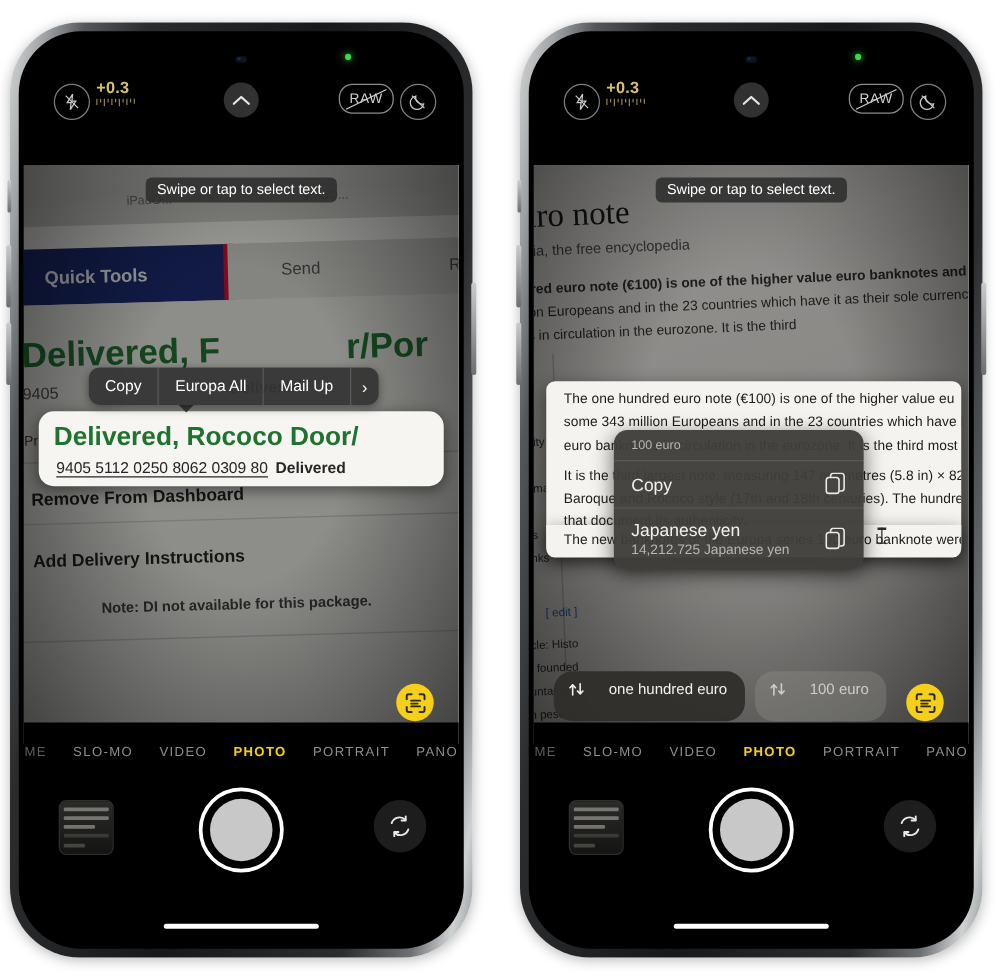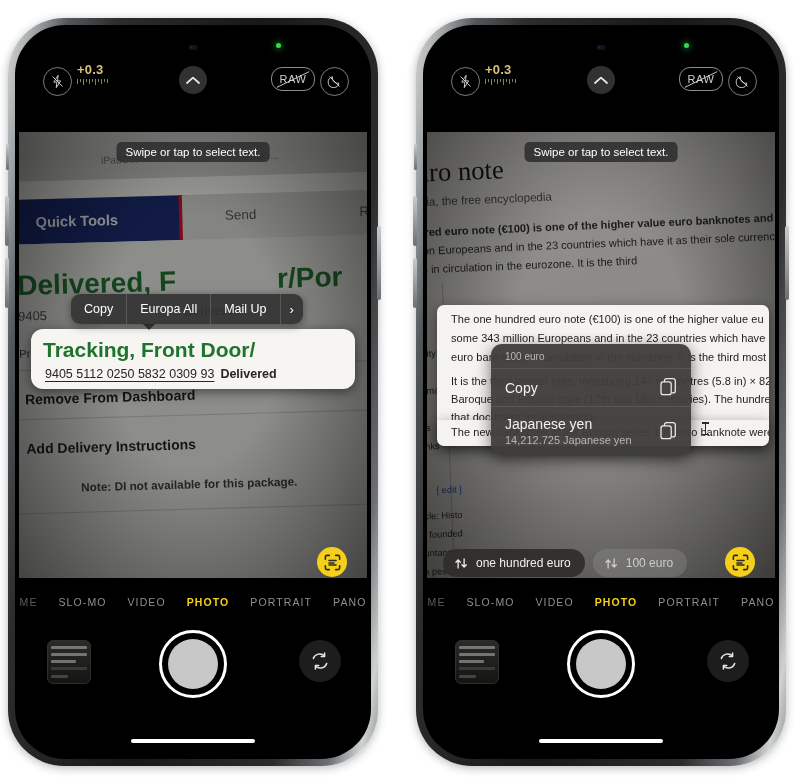--- a/index.html
+++ b/index.html
@@ -147,21 +147,21 @@
   .curpop{position:absolute;z-index:48;background:rgba(62,61,58,.96);border-radius:11px;
         overflow:hidden;box-shadow:0 4px 16px rgba(0,0,0,.55);}
   .curpop .head{padding:7px 14px 6px 14px;color:#b8b6b2;font-size:10px;}
   .curpop .row{display:flex;align-items:center;justify-content:space-between;
         padding:9px 14px;border-top:1px solid rgba(255,255,255,.1);cursor:pointer;}
   .curpop .row .t1{color:#f2f1ee;font-size:14px;line-height:16px;}
   .curpop .row .t2{color:#b9b7b3;font-size:11px;line-height:14px;margin-top:1px;}
 
   
   .tpillrow{position:absolute;z-index:46;display:flex;align-items:center;gap:8px;}
-  .tpill{display:flex;align-items:center;gap:7px;height:28px;border-radius:15px;padding:0 14px 0 11px;justify-content:flex-end;}
+  .tpill{display:flex;align-items:center;gap:18px;height:28px;border-radius:15px;padding:0 14px 12px 11px;justify-content:flex-end;}
   .tpill.on{background:rgba(48,46,42,.94);}
   .tpill.on .lbl{color:#f2f1ed;}
   .tpill.off{background:rgba(150,148,143,.33);}
   .tpill.off .lbl{color:#cfcdc8;}
   .tpill .lbl{font-size:12px;white-space:nowrap;}
 
   
   .cam-bottom{position:absolute;left:0;right:0;bottom:0;height:177px;background:#000;}
   .modes{position:absolute;top:16px;left:0;right:0;height:16px;display:flex;
         align-items:center;justify-content:center;gap:21px;overflow:hidden;}
@@ -285,23 +285,23 @@
 
           <div class="ctxmenu" style="left:52px;top:162px;">
             <div class="mi">Copy</div>
             <div class="mi">Europa All</div>
             <div class="mi">Mail Up</div>
             <div class="mi">›</div>
           </div>
           <div class="ctxtail" style="left:124px;top:192px;"></div>
 
           <div class="magcard" style="left:12px;top:197px;width:324px;height:60px;">
-            <div class="l1">Tracking, Front Door/</div>
+            <div class="l1">Delivered, Rococo Door/</div>
             <div class="l2">
-              <u>9405 5112 0250 5832 0309 93</u><b>Delivered</b>
+              <u>9405 5112 0250 8062 0309 80</u><b>Delivered</b>
             </div>
           </div>
 
 
           <div class="livetext" style="right:20px;bottom:18px;">
             <span>
               <svg width="19" height="19" viewBox="0 0 24 24">
                 <path d="M3 8V5a2 2 0 0 1 2-2h3M16 3h3a2 2 0 0 1 2 2v3M21 16v3a2 2 0 0 1-2 2h-3M8 21H5a2 2 0 0 1-2-2v-3" fill="none" stroke="#2b2b20" stroke-width="2" stroke-linecap="round"></path>
                 <line x1="7.5" y1="9.5" x2="16.5" y2="9.5" stroke="#2b2b20" stroke-width="1.9" stroke-linecap="round"></line>
                 <line x1="7.5" y1="12.5" x2="14" y2="12.5" stroke="#2b2b20" stroke-width="1.9" stroke-linecap="round"></line>

